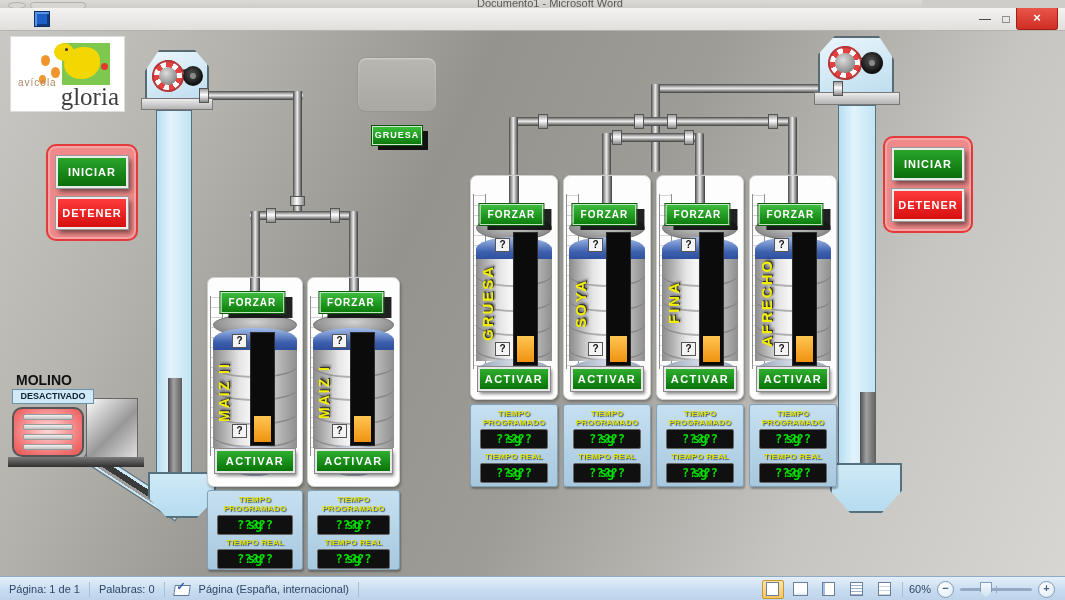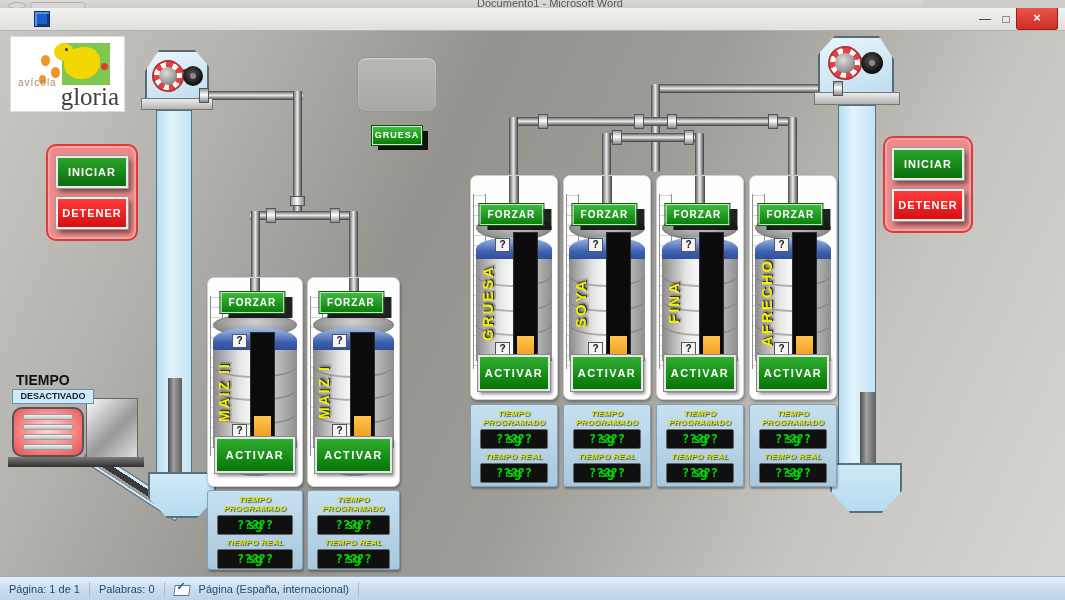--- a/index.html
+++ b/index.html
@@ -118,38 +118,38 @@
     box-shadow:8px 5px 0 rgba(14,14,14,.92);z-index:3;padding:0;cursor:pointer;font-family:"Liberation Sans",sans-serif;}
   .level{left:42px;top:56px;width:25px;height:134px;background:#0b0b0b;border:1px solid #2e2e2e;z-index:2;}
   .level-fill{left:3px;right:3px;bottom:3px;height:26px;background:linear-gradient(180deg,#ffc552,#ef9310);}
   .qbox{width:15px;height:14px;background:#f4f4f4;border:1px solid #555;color:#111;font-weight:bold;font-size:10px;
     line-height:12px;text-align:center;z-index:3;}
   .q-top{left:24px;top:62px;}
   .q-bot{left:24px;top:166px;}
   .silo-name{left:8px;top:64px;height:126px;writing-mode:vertical-rl;transform:rotate(180deg);
     display:flex;align-items:center;justify-content:center;color:#f2ef00;font-weight:bold;font-size:15px;
     letter-spacing:2px;text-shadow:1px 1px 0 #333,2px 2px 3px rgba(0,0,0,.65);z-index:3;}
-  .activar{left:7px;right:7px;bottom:8px;height:36px;background:linear-gradient(180deg,#2fae2f,#077407);
+  .activar{left:7px;right:7px;bottom:8px;height:24px;background:linear-gradient(180deg,#2fae2f,#077407);
     border:2px solid #e6e6e6;outline:1px solid #8a8a8a;color:#fff;font-weight:bold;font-size:11px;line-height:17px;
     text-align:center;letter-spacing:1.5px;box-shadow:2px 3px 3px rgba(0,0,0,.45);z-index:4;padding:0;cursor:pointer;
     font-family:"Liberation Sans",sans-serif;}
   .small .forzar{top:14px;}
   .small .cap{top:36px;height:22px;}
   .small .band{top:50px;height:24px;}
   .small .barrel{top:72px;bottom:38px;}
   .small .level{top:54px;height:114px;}
   .small .q-top{top:56px;}
   .small .q-bot{top:146px;}
   .small .silo-name{top:60px;height:108px;font-size:14px;}
   .small .activar{bottom:13px;}
   .small .feed-stub{height:40px;}
   
   .timer{background:linear-gradient(180deg,#c6e0f0,#a8c8de);border:1px solid #7fa2ba;border-radius:3px;
     box-shadow:1px 2px 2px rgba(0,0,0,.3);z-index:2;padding-top:4px;}
-  .timer-label{position:relative;color:#e0e000;font-style:italic;font-weight:bold;font-size:8px;text-align:center;
+  .timer-label{position:relative;color:#e0e000;font-weight:bold;font-size:8px;text-align:center;
     text-shadow:1px 1px 1px #39506a;letter-spacing:.3px;}
   .lcd{position:relative;margin:2px 9px 3px;height:20px;background:#101010;border:1px solid #666;border-radius:2px;
     display:flex;align-items:center;justify-content:center;color:#00df00;font-family:"DejaVu Sans Mono",monospace;
     font-weight:bold;font-size:12px;}
   .lcd .gap-wide{width:16px;} .lcd .gap{width:6px;}
   
   .statusbar{position:absolute;left:0;top:576px;width:1065px;height:24px;
     background:linear-gradient(180deg,#e4effa,#c8dcf0 55%,#bcd2e8);border-top:1px solid #8fabc8;
     display:flex;align-items:center;font-size:11px;color:#2d4768;z-index:6;}
   .sb-left{display:flex;align-items:center;gap:9px;padding-left:9px;}
@@ -217,21 +217,21 @@
     </div>
 
     <div class="ctl-panel ctl-right">
       <button class="big-btn btn-green">INICIAR</button>
       <button class="big-btn btn-red">DETENER</button>
     </div>
 
     <div class="gray-box"></div>
     <button class="reset">GRUESA</button>
 
-    <div class="molino-title">TIEMPO</div>
+    <div class="molino-title">MOLINO</div>
     <div class="molino-status">DESACTIVADO</div>
     <div class="motor-red">
         <i></i>
         <i></i>
         <i></i>
         <i></i>
       </div>
     <div class="mill-box"></div>
     <div class="molino-base"></div>
     <div class="diag-pipe"></div>
@@ -518,15 +518,39 @@
       <span class="sb-sep"></span>
       <span class="sb-item">Palabras: 0</span>
       <span class="sb-sep"></span>
       <span class="spell">
           <i></i>
           <b>✓</b>
         </span>
       <span class="sb-item">Página (España, internacional)</span>
       <span class="sb-sep"></span>
     </div>
+    <div class="sb-right">
+      <span class="vb active">
+          <i></i>
+        </span>
+      <span class="vb v2">
+          <i></i>
+        </span>
+      <span class="vb v3">
+          <i></i>
+        </span>
+      <span class="vb v4">
+          <i></i>
+        </span>
+      <span class="vb v5">
+          <i></i>
+        </span>
+      <span class="sb-sep"></span>
+      <span class="zoom-label">60%</span>
+      <span class="zbtn">−</span>
+      <span class="ztrack">
+          <span class="zthumb"></span>
+        </span>
+      <span class="zbtn">+</span>
+    </div>
   </div>
 
 </div>
 
 </body></html>

